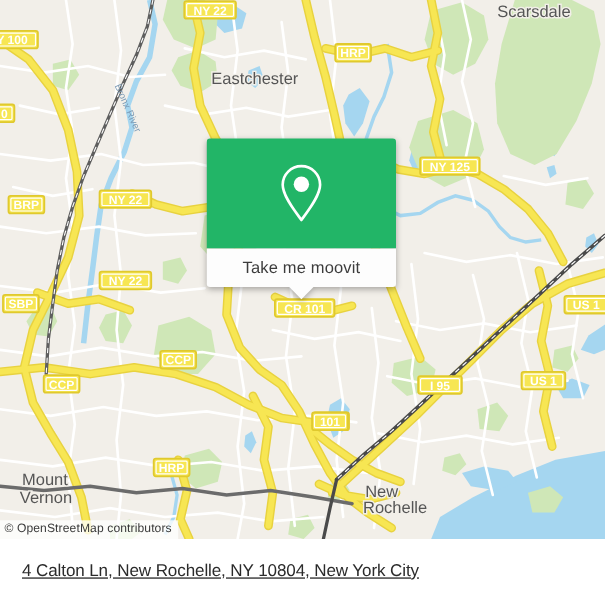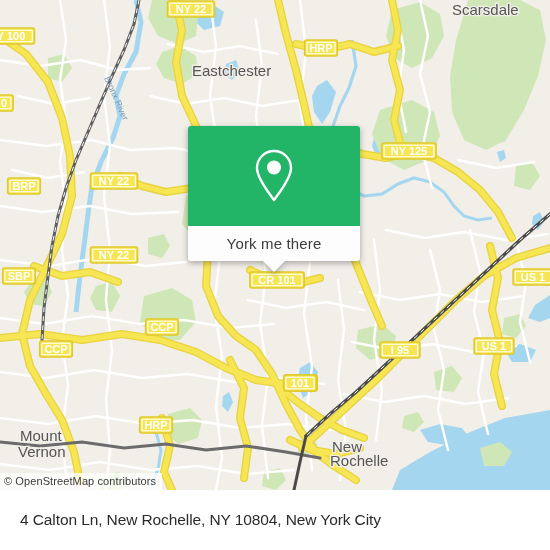--- a/index.html
+++ b/index.html
@@ -102,20 +102,21 @@
     pointer-events: none;
   }
   .footer-inner {
     position: relative;
     z-index: 2;
     width: 100%; height: 100%;
     display: flex;
     align-items: center;
     justify-content: space-between;
     padding: 0 16px 0 20px;
+    text-decoration: underline;
   }
   .footer-address {
     font-size: 15.5px;
     color: #2b2b2b;
     white-space: nowrap;
     letter-spacing: -.1px;
   }
   .brand {
     display: flex;
     align-items: center;
@@ -393,21 +394,21 @@
   <div class="popup">
     <div class="popup-head">
       <span class="popup-pin">
         <svg width="44" height="56" viewBox="0 0 44 56" xmlns="http://www.w3.org/2000/svg">
           <path d="M22 3 C12.6 3 5 10.6 5 20 C5 30.5 17 45 22 52 C27 45 39 30.5 39 20 C39 10.6 31.4 3 22 3 Z" fill="none" stroke="#ffffff" stroke-width="2.4" stroke-linejoin="round"></path>
           <circle cx="22" cy="19.5" r="7" fill="#ffffff"></circle>
         </svg>
       </span>
     </div>
     <div class="popup-foot">
-      <span class="popup-foot-label">York me there</span>
+      <span class="popup-foot-label">Take me moovit</span>
       <span class="popup-tail"></span>
     </div>
   </div>
 
   <div class="footer">
     <div class="footer-watermark"></div>
       <div class="footer-inner">
       <div class="footer-address">4 Calton Ln, New Rochelle, NY 10804, New York City</div>
     </div>
   </div>

